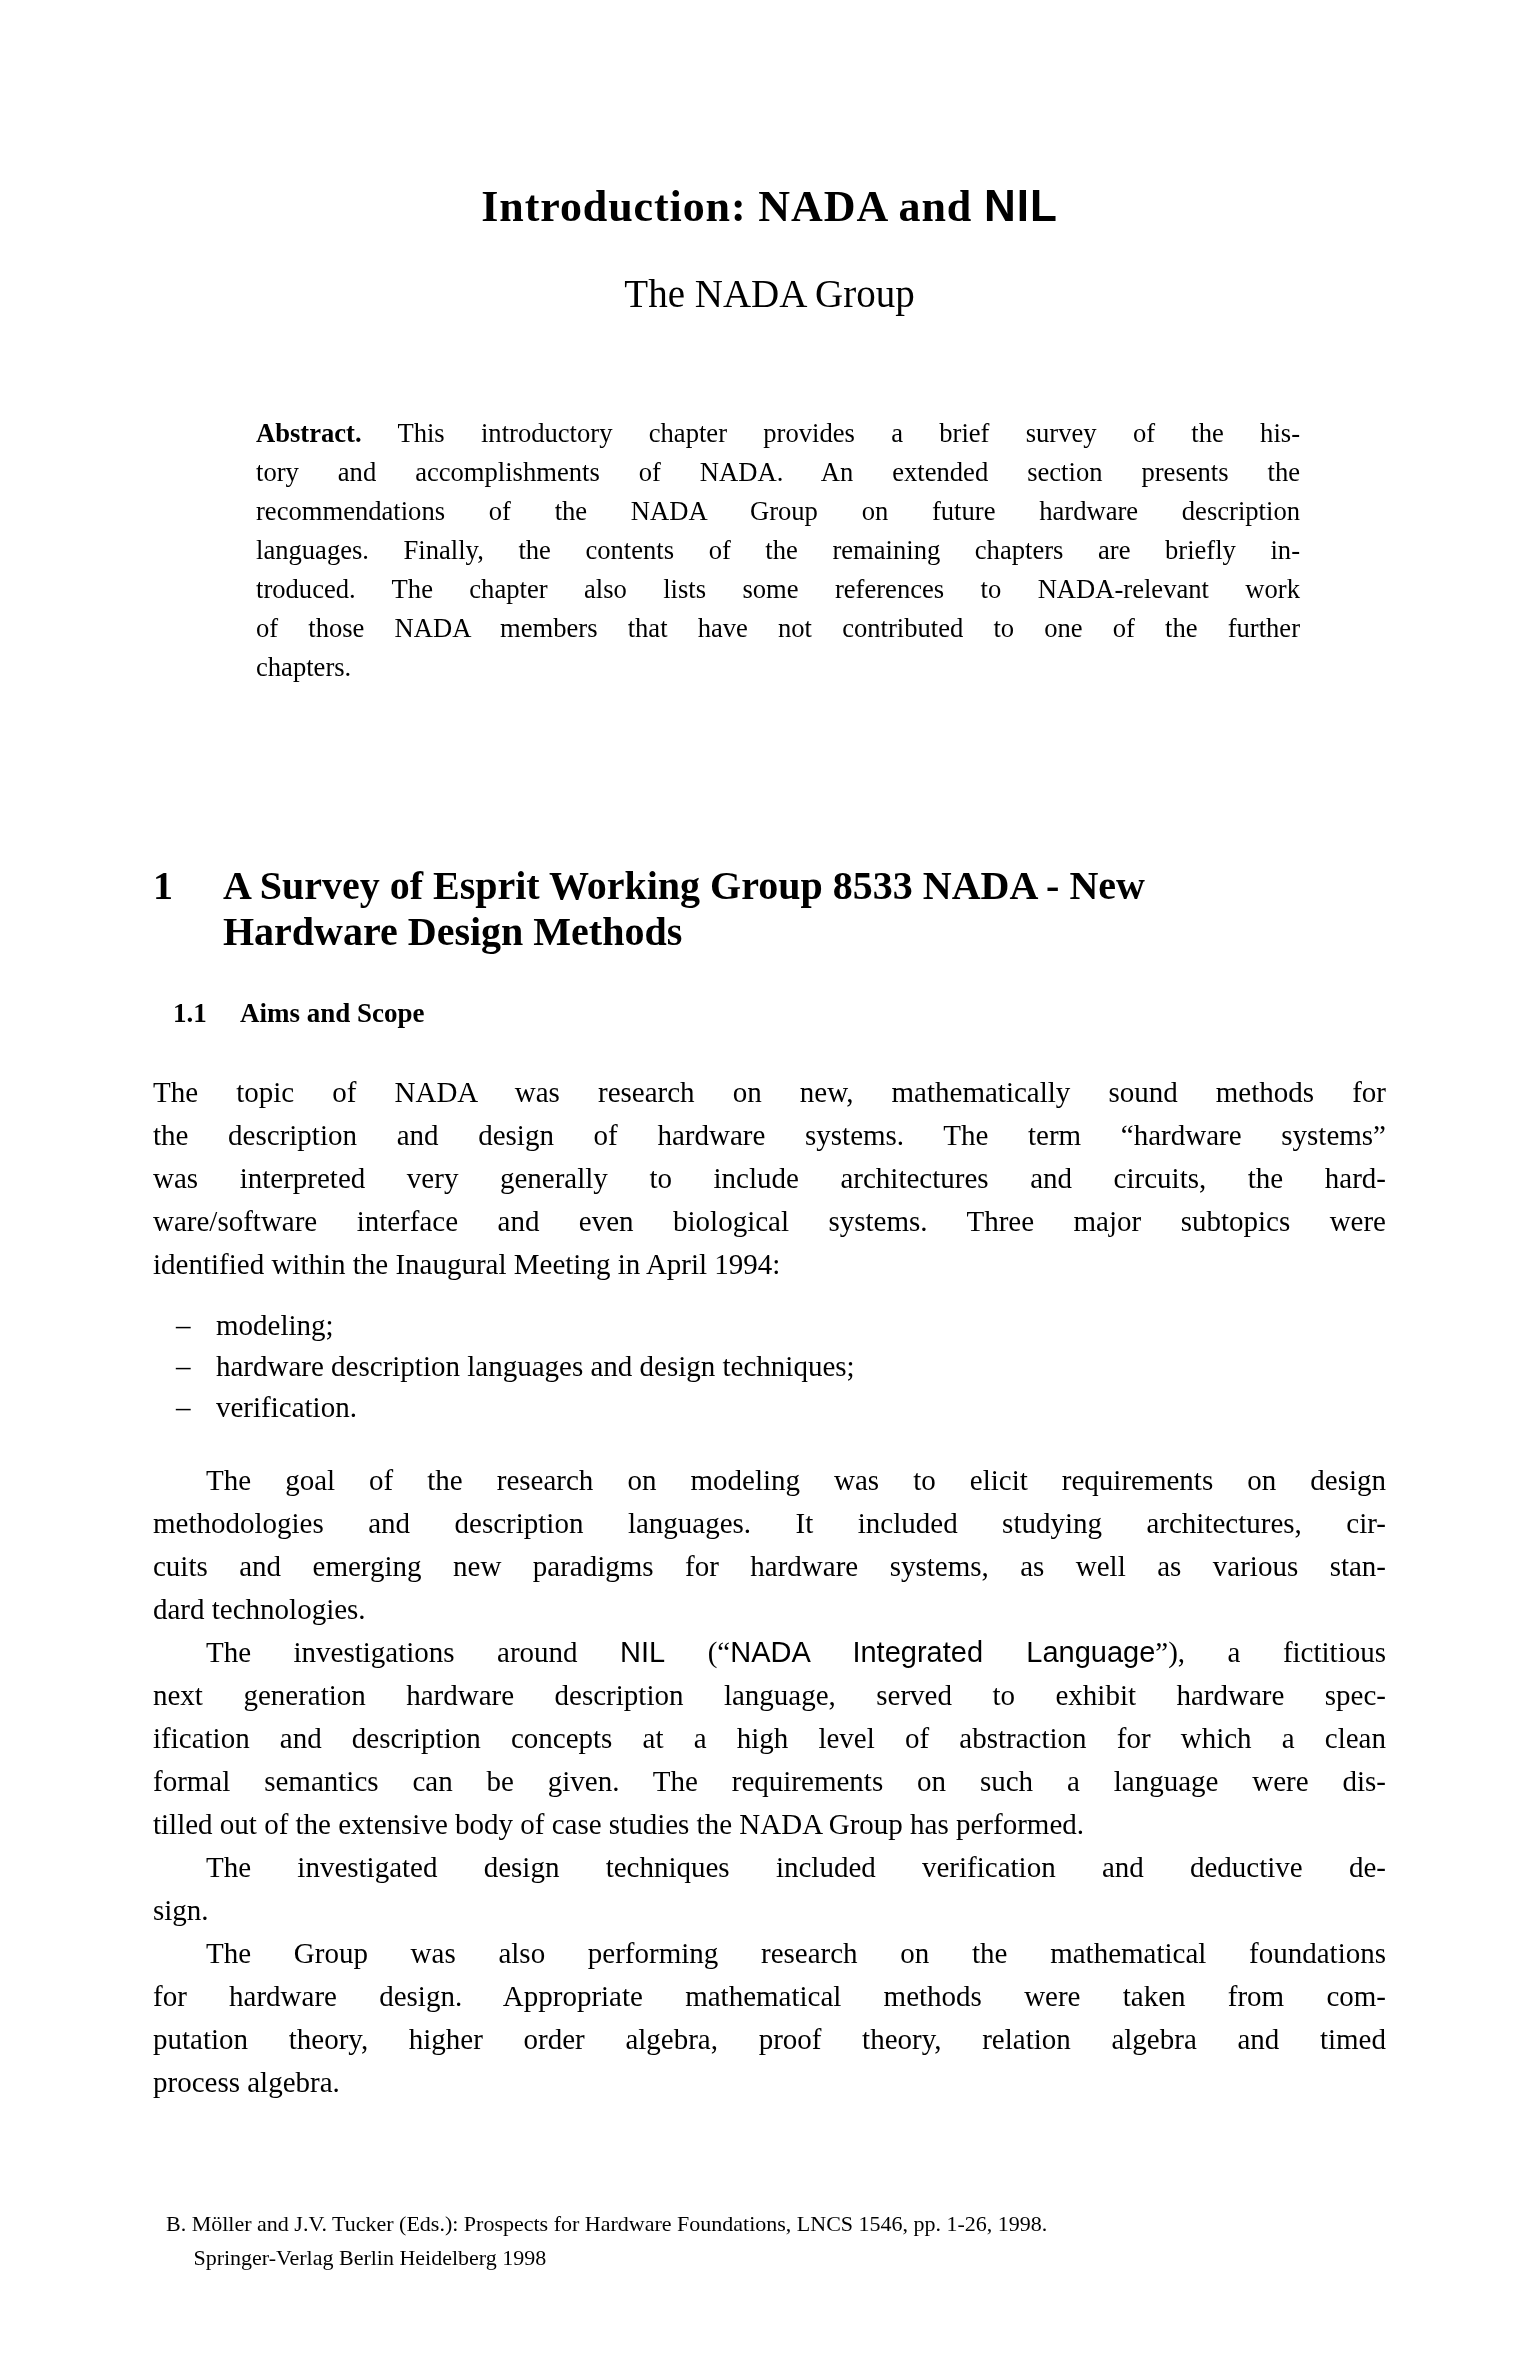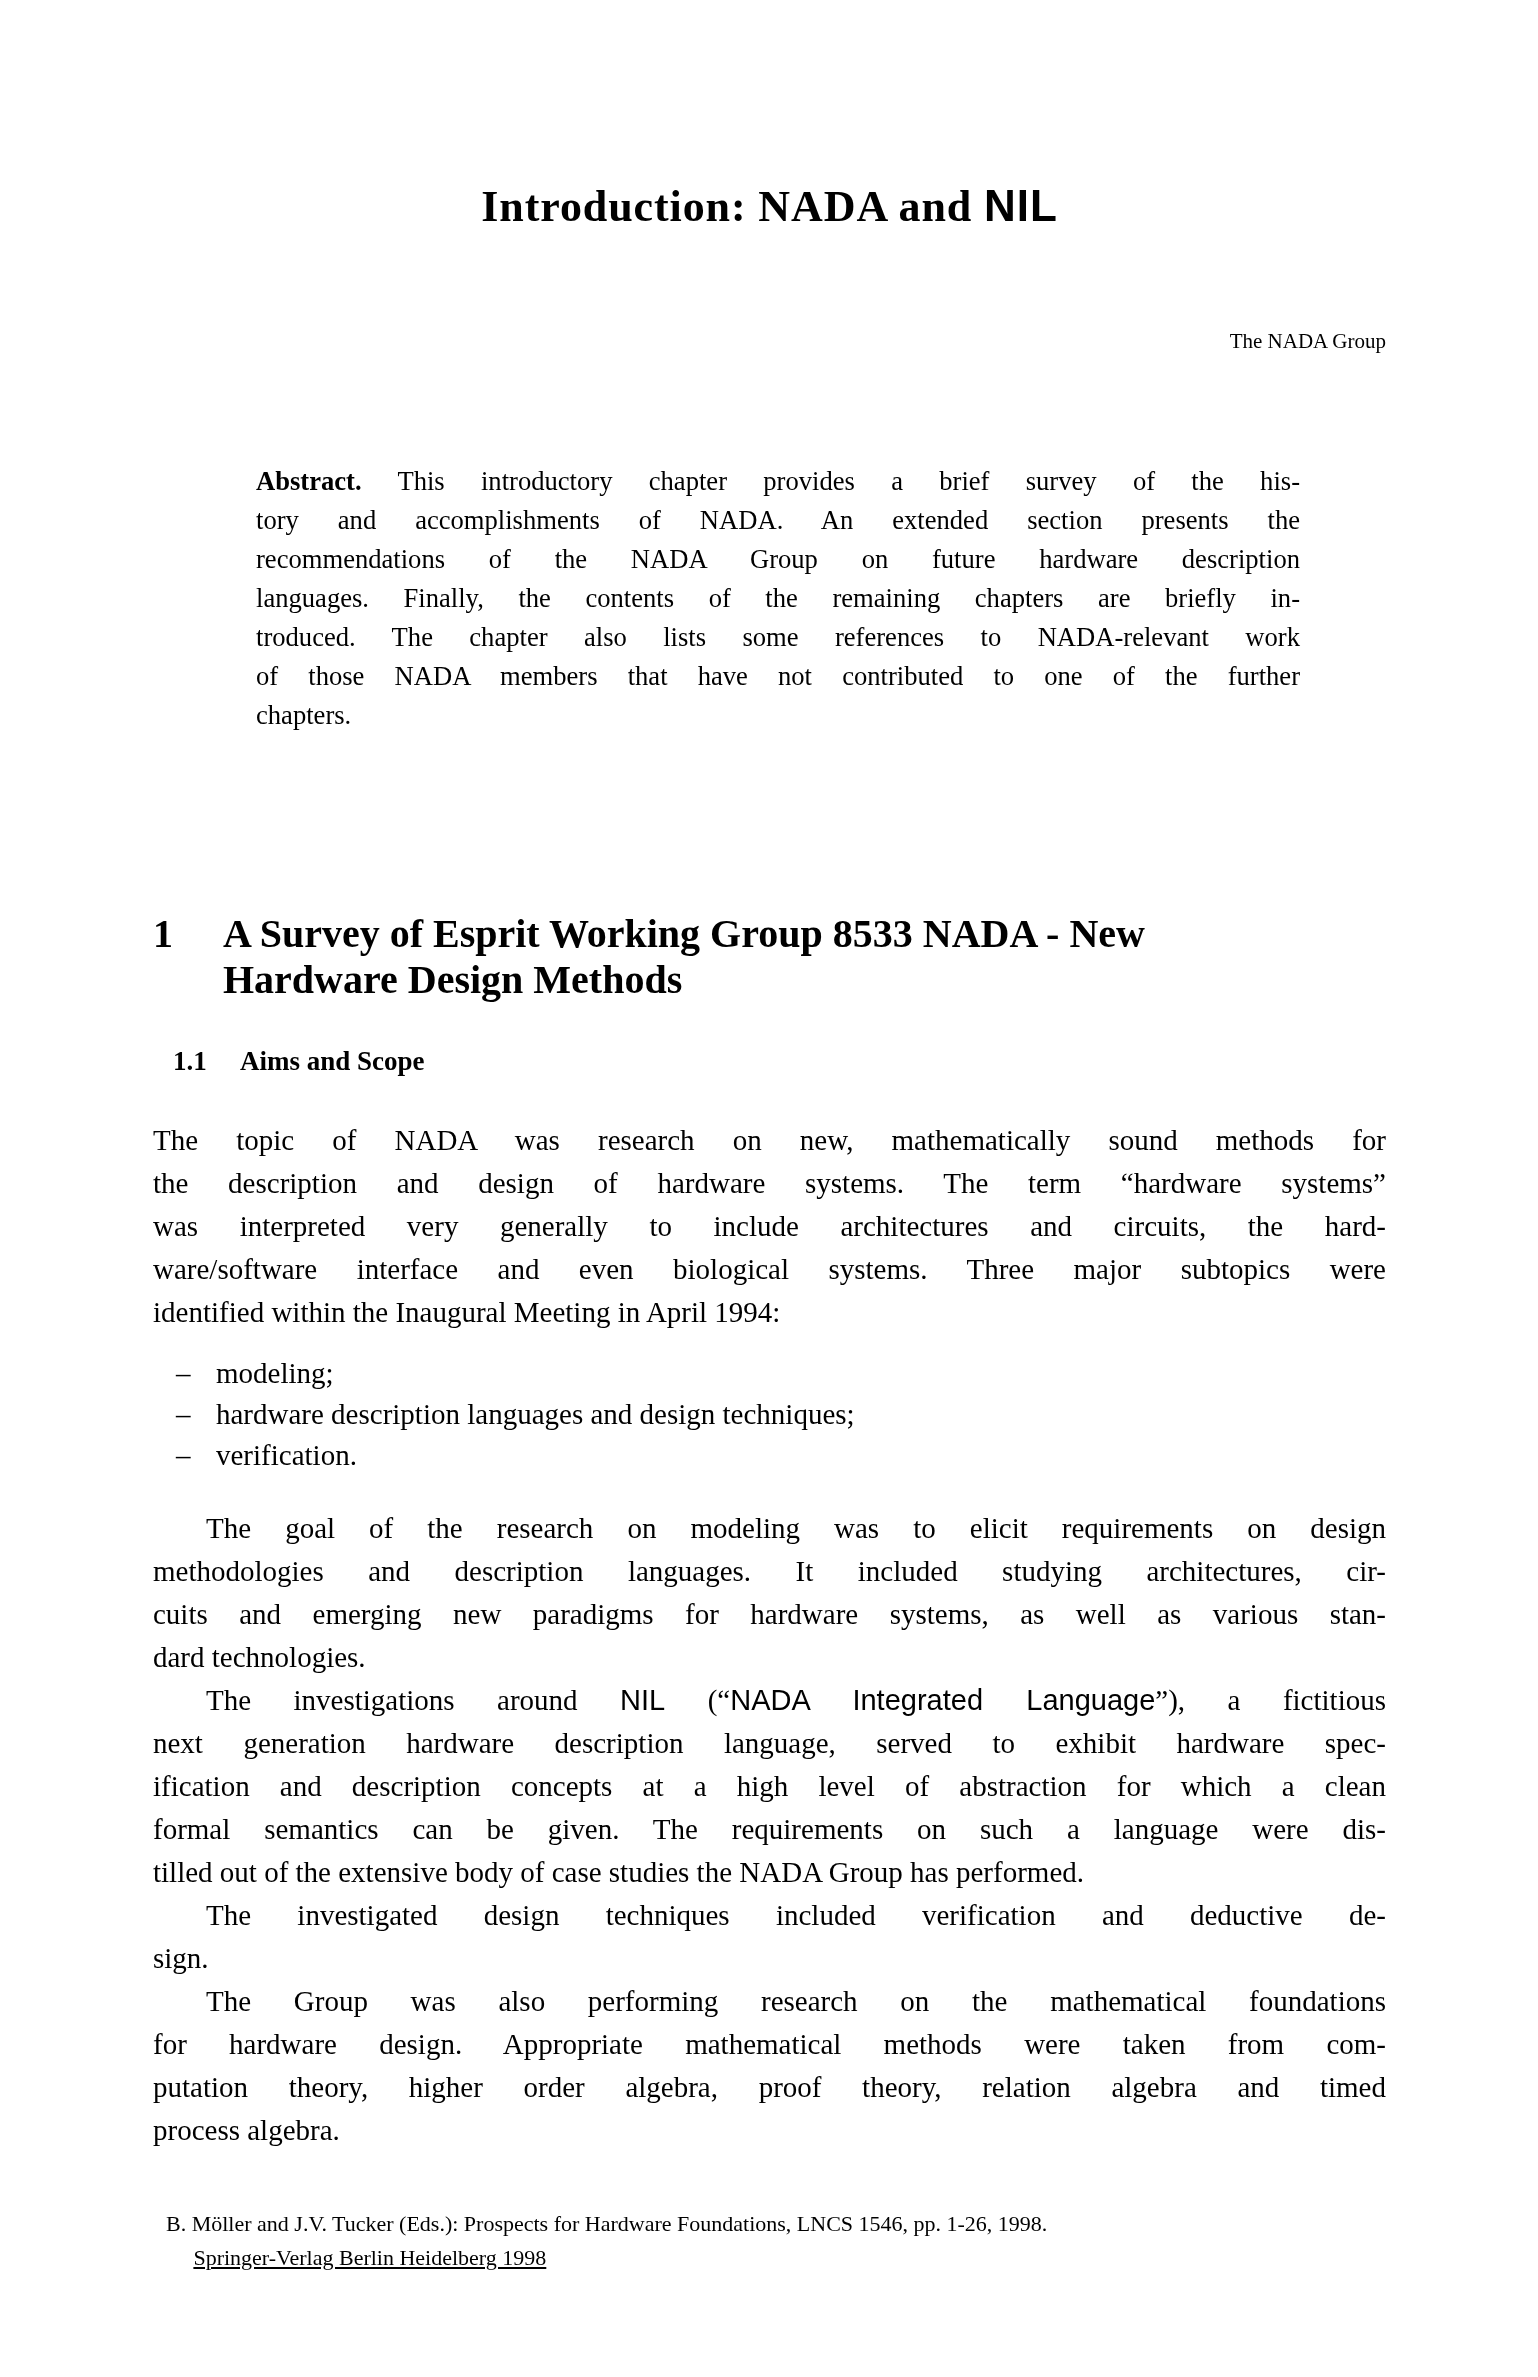--- a/index.html
+++ b/index.html
@@ -24,23 +24,23 @@
   }
   .title {
     margin: 176px 0 0 0;
     text-align: center;
     font-size: 44px;
     line-height: 60px;
     font-weight: bold;
     letter-spacing: 0.9px;
   }
   .author {
-    margin-top: 84px;
-    text-align: right;
-    font-size: 21px;
+    margin-top: 36px;
+    text-align: center;
+    font-size: 39px;
     line-height: 41px;
     font-weight: normal;
   }
   .abstract {
     margin: 100px 86px 0 103px;
     font-size: 26.6px;
     line-height: 39px;
   }
   .abs-label {
     font-weight: bold;
@@ -113,21 +113,20 @@
   .footer {
     position: absolute;
     left: 166px;
     top: 2207px;
     width: 1225px;
     font-size: 22px;
     line-height: 34px;
   }
   .footer .tline:nth-child(2) {
     padding-left: 27.4px;
-    text-decoration: underline;
   }
 </style>
 </head>
 <body>
 
 <div class="page">
   <div class="content">
 
     <h1 class="title sansable">Introduction: NADA and <span class="sans">NIL</span></h1>
 

